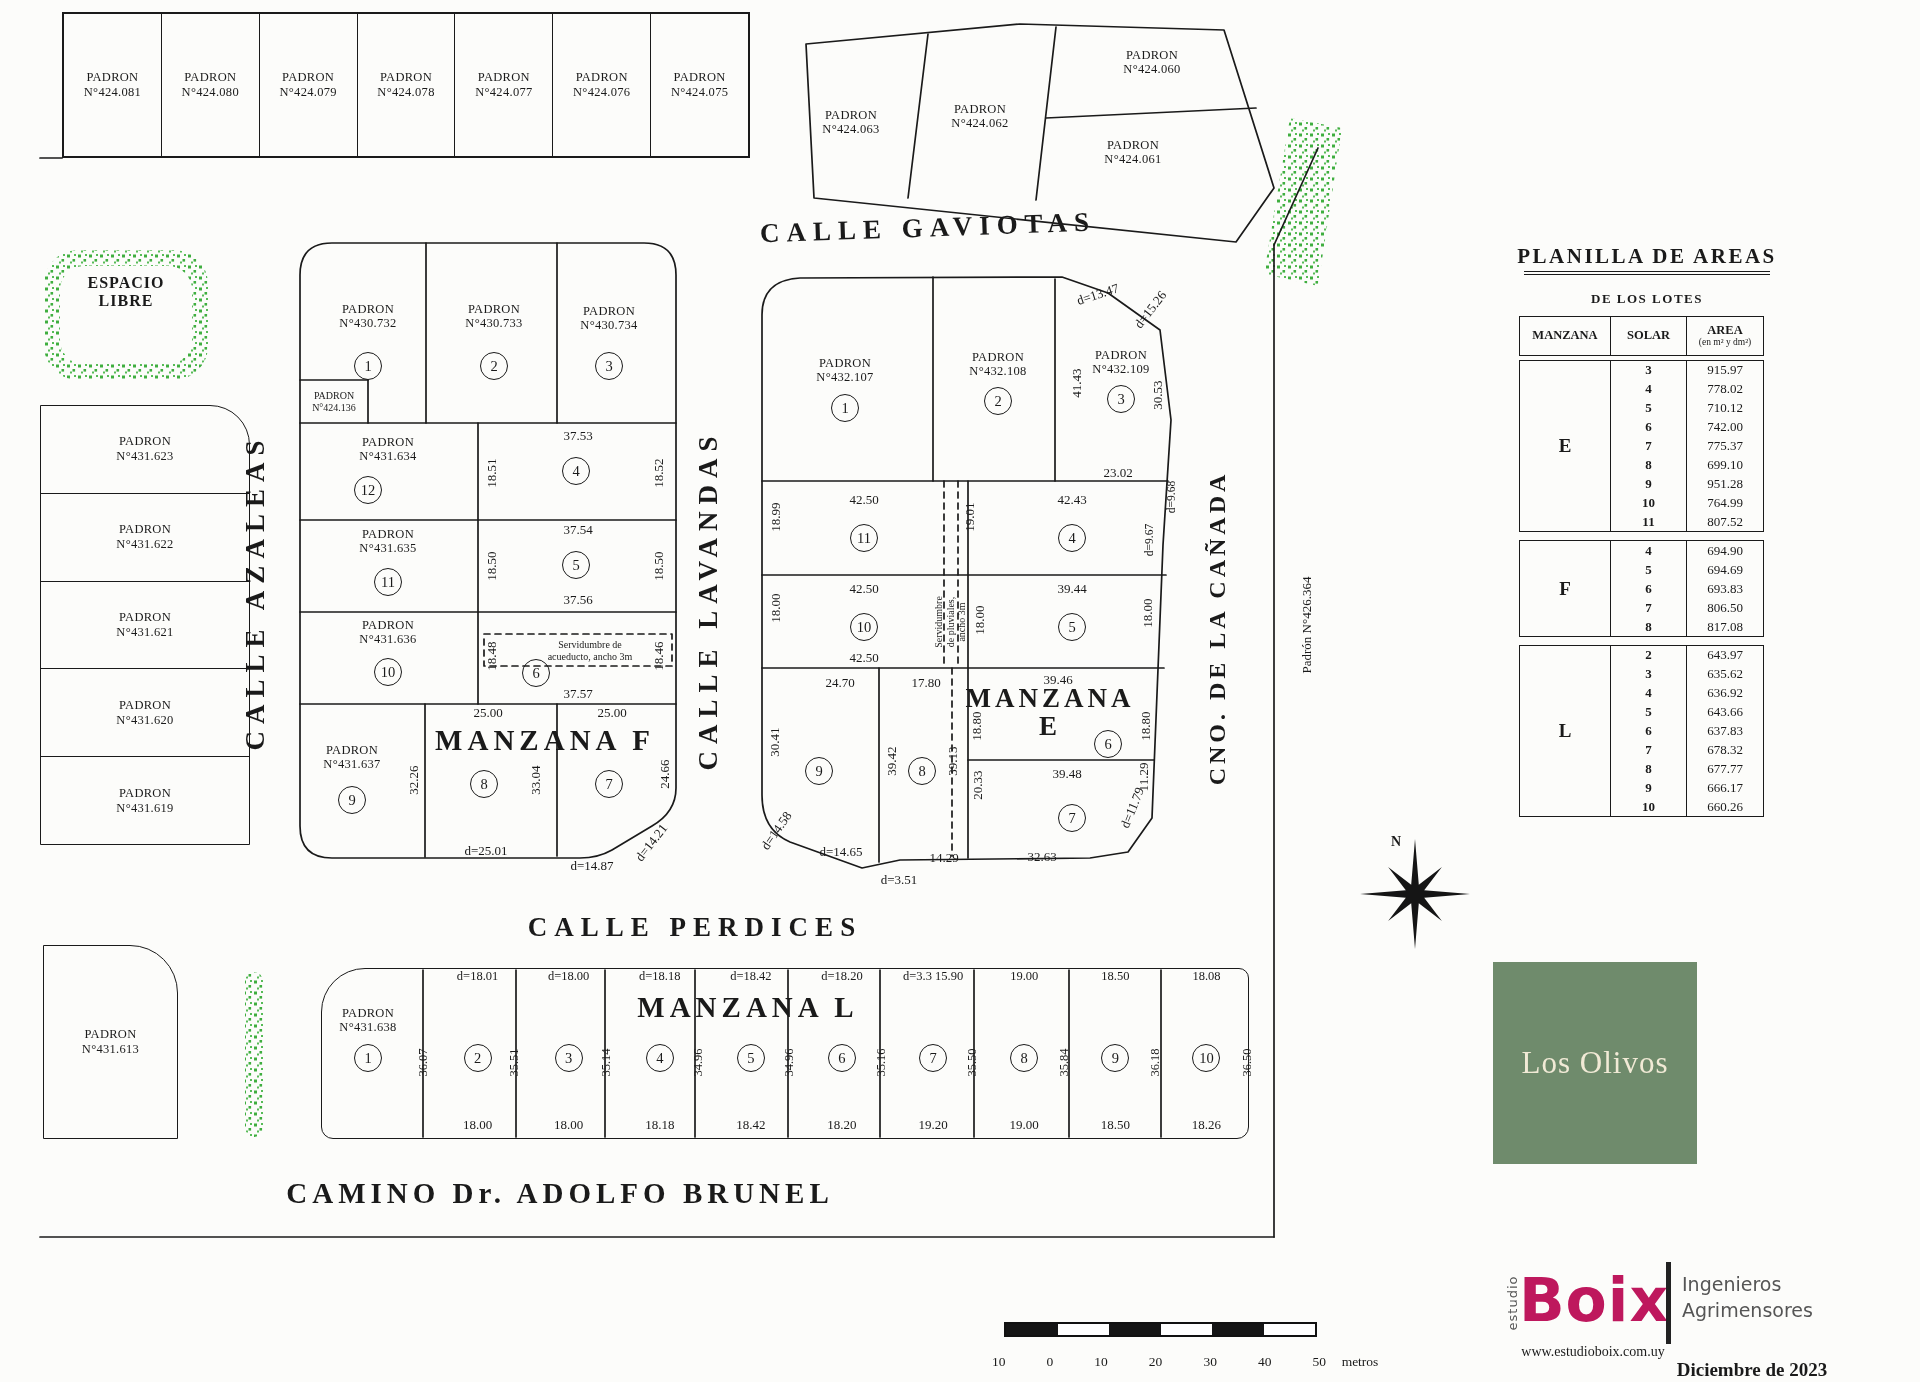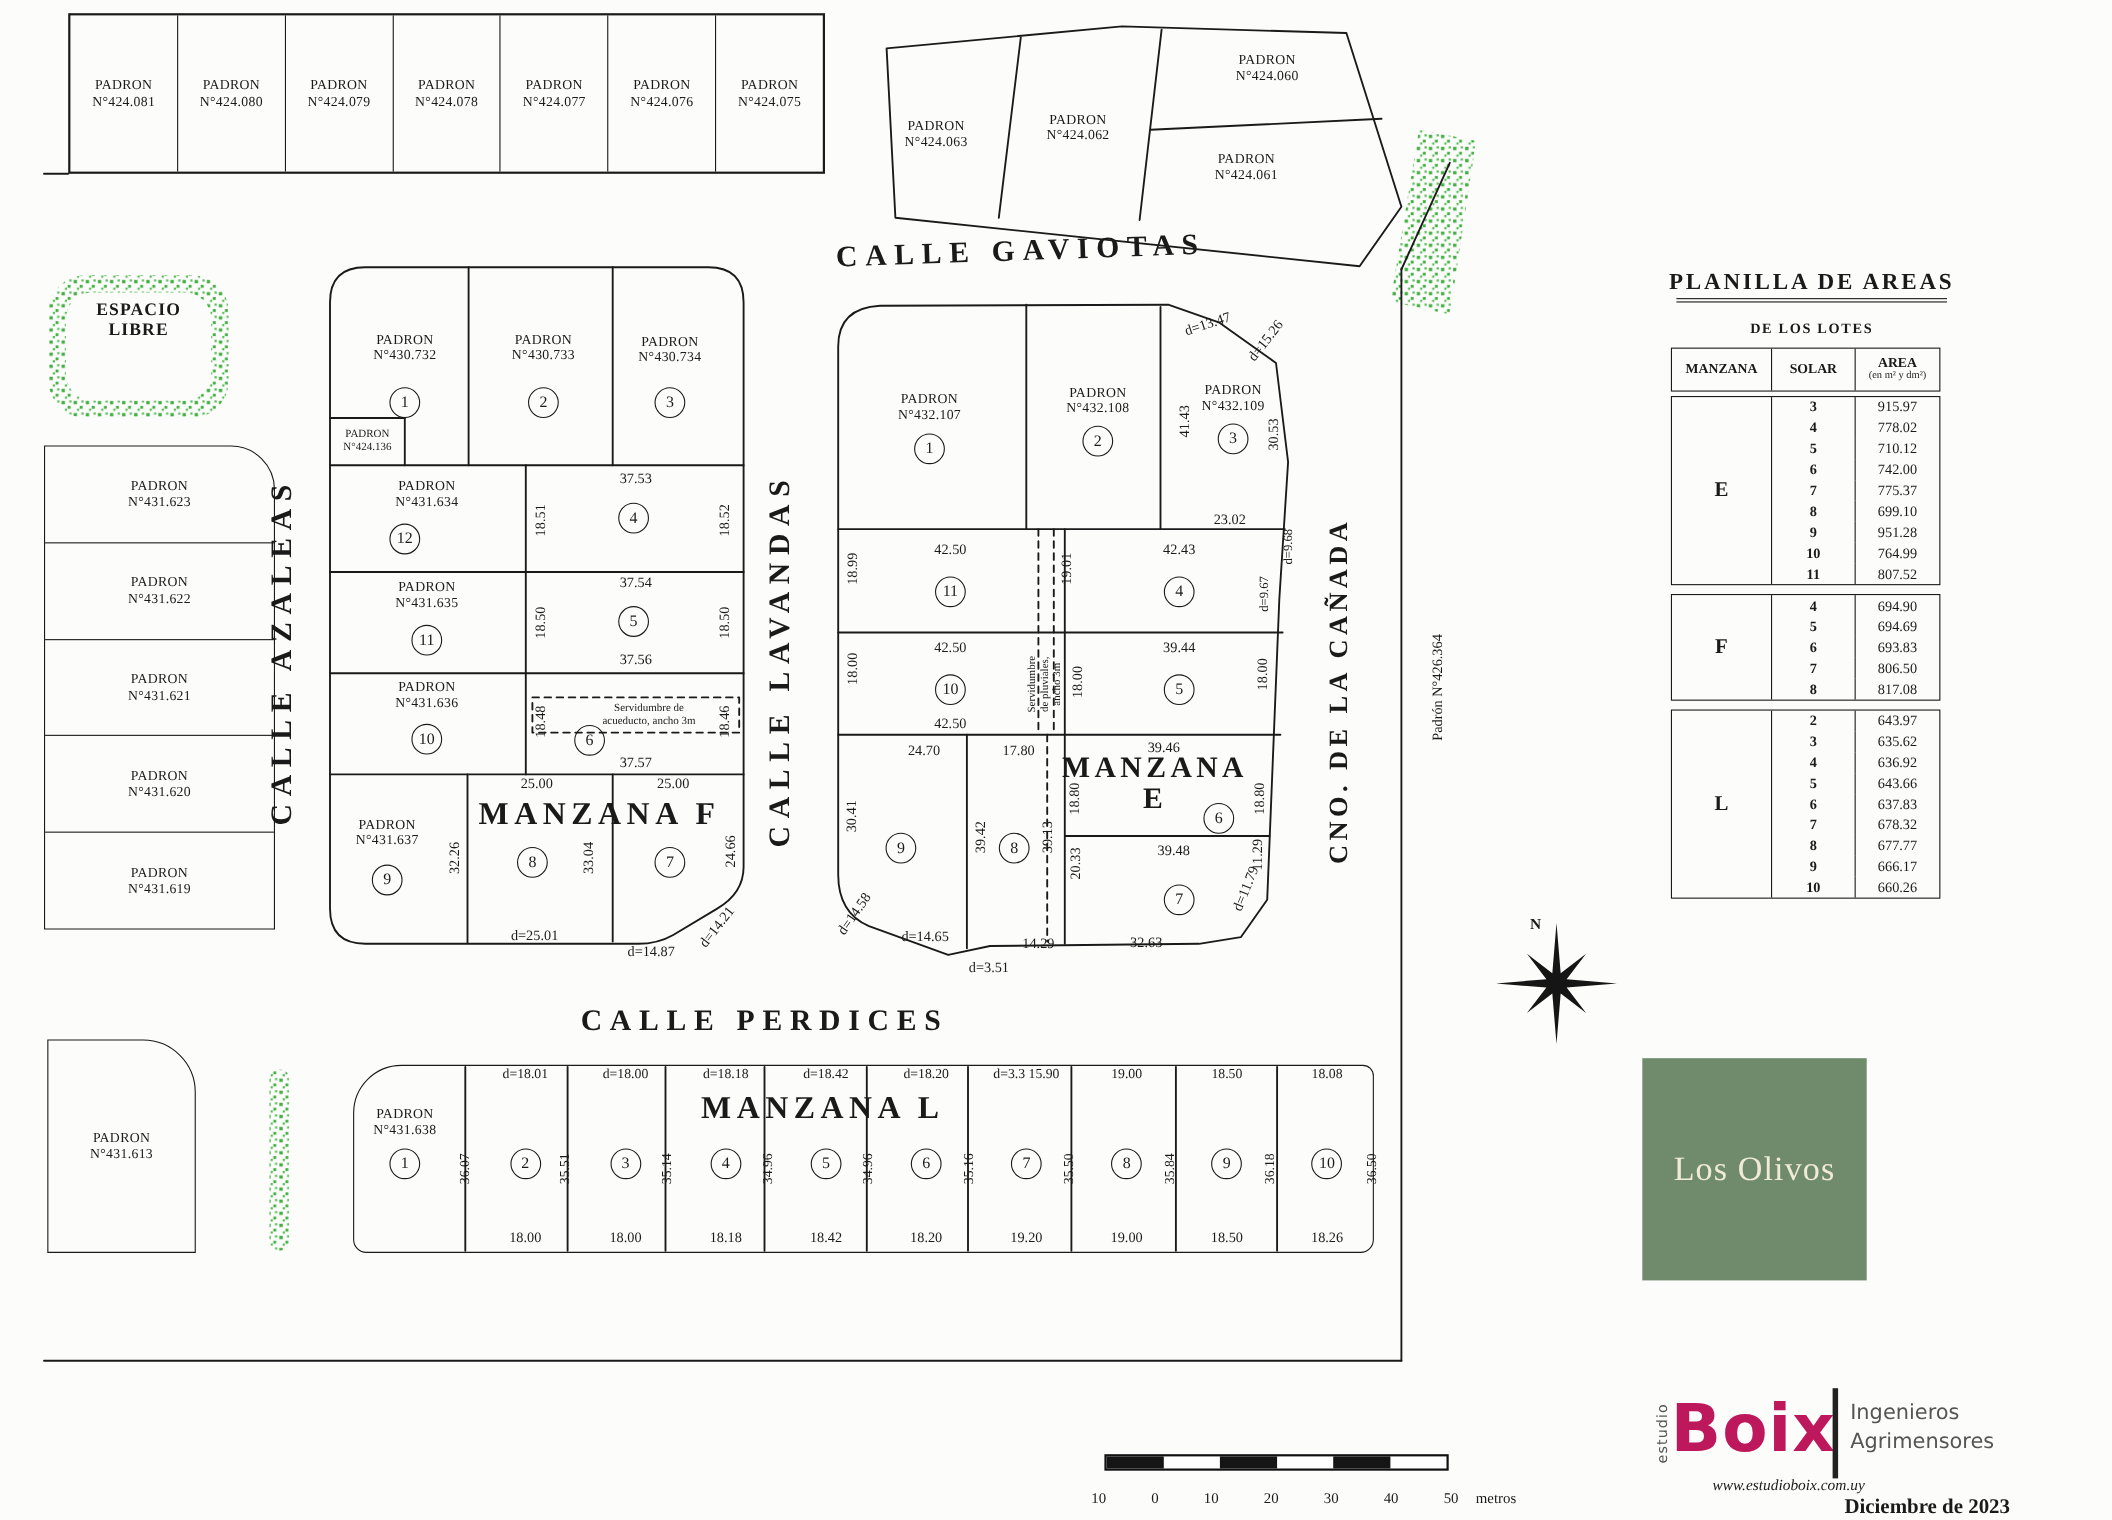--- a/index.html
+++ b/index.html
@@ -172,20 +172,21 @@
 N°424.060</div>
   <div class="lbl pad" style="left:1133px;top:152px;">PADRON
 N°424.061</div>
 
   <div class="lbl street" style="left:928px;top:228px;transform:translate(-50%,-50%) rotate(-2deg);">CALLE GAVIOTAS</div>
   <div class="lbl street rot" style="left:256px;top:592px;">CALLE AZALEAS</div>
   <div class="lbl street rot" style="left:709px;top:600px;">CALLE LAVANDAS</div>
   <div class="lbl street rot" style="left:1218px;top:628px;font-size:24px;letter-spacing:4px;">CNO. DE LA CAÑADA</div>
   <div class="lbl rot" style="left:1307px;top:625px;font-size:13px;">Padrón N°426.364</div>
   <div class="lbl street" style="left:695px;top:928px;">CALLE PERDICES</div>
+  <div class="lbl street" style="left:560px;top:1194px;font-size:29px;letter-spacing:5px;">CAMINO Dr. ADOLFO BRUNEL</div>
 
   <div class="lbl" style="left:126px;top:292px;font-size:16px;font-weight:bold;letter-spacing:1px;">ESPACIO
 LIBRE</div>
 
   <div class="col-cells" style="left:40px;top:405px;width:210px;height:440px;border-radius:0 40px 0 0;">
 
       <div class="cell">
         <span class="lbl-static pad">PADRON
 N°431.623</span>
       </div>
@@ -602,16 +603,16 @@
     </div>
   <div class="lbl" style="left:1360px;top:1362px;font-size:13.5px;">metros</div>
 
   <div class="lbl sans" style="left:1513px;top:1303px;transform:translate(-50%,-50%) rotate(-90deg);font-size:13px;color:#555;letter-spacing:1px;">estudio</div>
   <div class="lbl sans" style="left:1594px;top:1300px;font-size:60px;font-weight:bold;color:#be185d;letter-spacing:1px;">Boix</div>
   <div style="position:absolute;left:1666px;top:1262px;width:5px;height:82px;background:#222;"></div>
   <div class="sans" style="position:absolute;left:1682px;top:1272px;color:#555;font-size:19px;line-height:1.35;">
     <div>Ingenieros</div>
     <div>Agrimensores</div>
   </div>
-  <div class="lbl" style="left:1626px;top:1352px;font-size:14px;font-style:italic;">www.estudioboix.com.uy</div>
+  <div class="lbl" style="left:1593px;top:1352px;font-size:14px;">www.estudioboix.com.uy</div>
   <div class="lbl" style="left:1752px;top:1370px;font-size:19px;font-weight:bold;">Diciembre de 2023</div>
 
 </div>
 
 </body></html>

